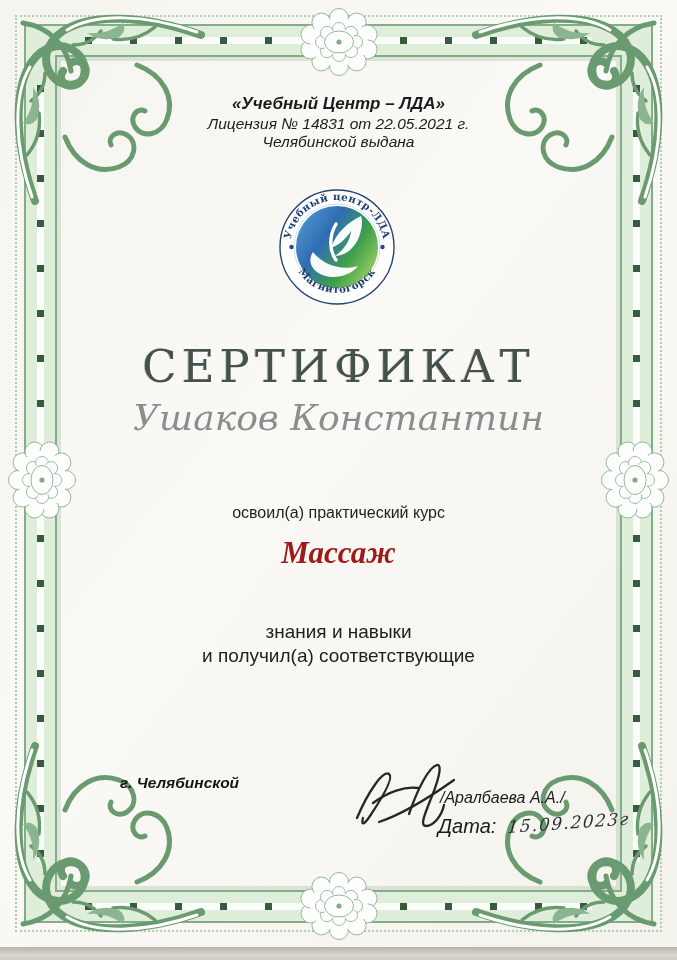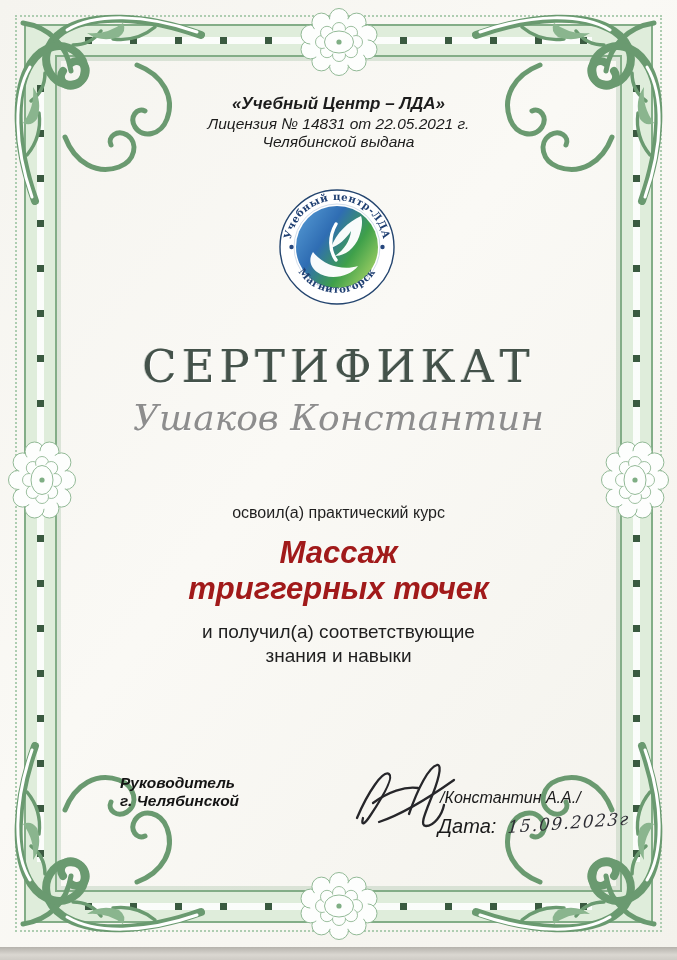--- a/index.html
+++ b/index.html
@@ -64,21 +64,21 @@
   }
   .recipient{
     top:393px;
     font-family:"DejaVu Serif","Liberation Serif",serif;
     font-style:italic;font-size:36px;color:#8d8d8d;line-height:49px;
     text-shadow:0 1px 0 rgba(255,255,255,.7);
   }
   .course-intro{top:504px;font-size:16px;color:#1f1f1f;}
   .course-name{
     top:535px;
-    font-family:Liberation Sans, sans-serif;
+    font-family:Liberation Serif, serif;
     font-style:italic;font-weight:bold;font-size:31px;color:#a11a1a;line-height:36px;
   }
   .course-outro{top:620px;font-size:19px;color:#1f1f1f;line-height:24px;}
   .signer-role{
     position:absolute;left:120px;top:774px;text-align:left;
     font-style:italic;font-weight:bold;font-size:15.5px;line-height:18px;color:#141414;
   }
   .signature{position:absolute;left:352px;top:760px;}
   .signatory{
     position:absolute;left:440px;top:789px;
@@ -220,44 +220,42 @@
 
   <div class="center cert-title">СЕРТИФИКАТ</div>
 
   <div class="center recipient">
     <div>Ушаков Константин</div>
   </div>
 
   <div class="center course-intro">освоил(а) практический курс</div>
   <div class="center course-name">
     <div>Массаж</div>
-    <div>триггерных точек</div>
   </div>
   <div class="center course-outro">
+    <div>знания и навыки</div>
     <div>и получил(а) соответствующие</div>
-    <div>знания и навыки</div>
   </div>
 
   <div class="signer-role">
-    <div>Руководитель</div>
     <div>г. Челябинской</div>
   </div>
 
   <div class="signature">
     <svg width="110" height="80" viewBox="0 0 110 80">
       <g fill="none" stroke="#26262a" stroke-width="2.3" stroke-linecap="round">
         <path d="M5 58 C16 32 31 10 37 14 C43 18 26 44 18 56 C12 65 9 66 11 58"></path>
         <path d="M21 43 C36 32 53 26 66 28"></path>
         <path d="M57 54 C66 28 77 7 85 5 C91 4 86 22 78 41 C72 56 68 66 74 66 C82 66 90 55 92 45"></path>
         <path d="M27 62 C48 55 78 37 102 20"></path>
       </g>
     </svg>
   </div>
 
-  <div class="signatory">/Константин А.А./</div>
+  <div class="signatory">/Аралбаева А.А./</div>
 
   <div class="date-row">
     <span class="date-label">Дата:</span>
     <span class="date-value">15.09.2023г</span>
   </div>
 
 </div>
 
 <div class="page-edge"></div>
 

